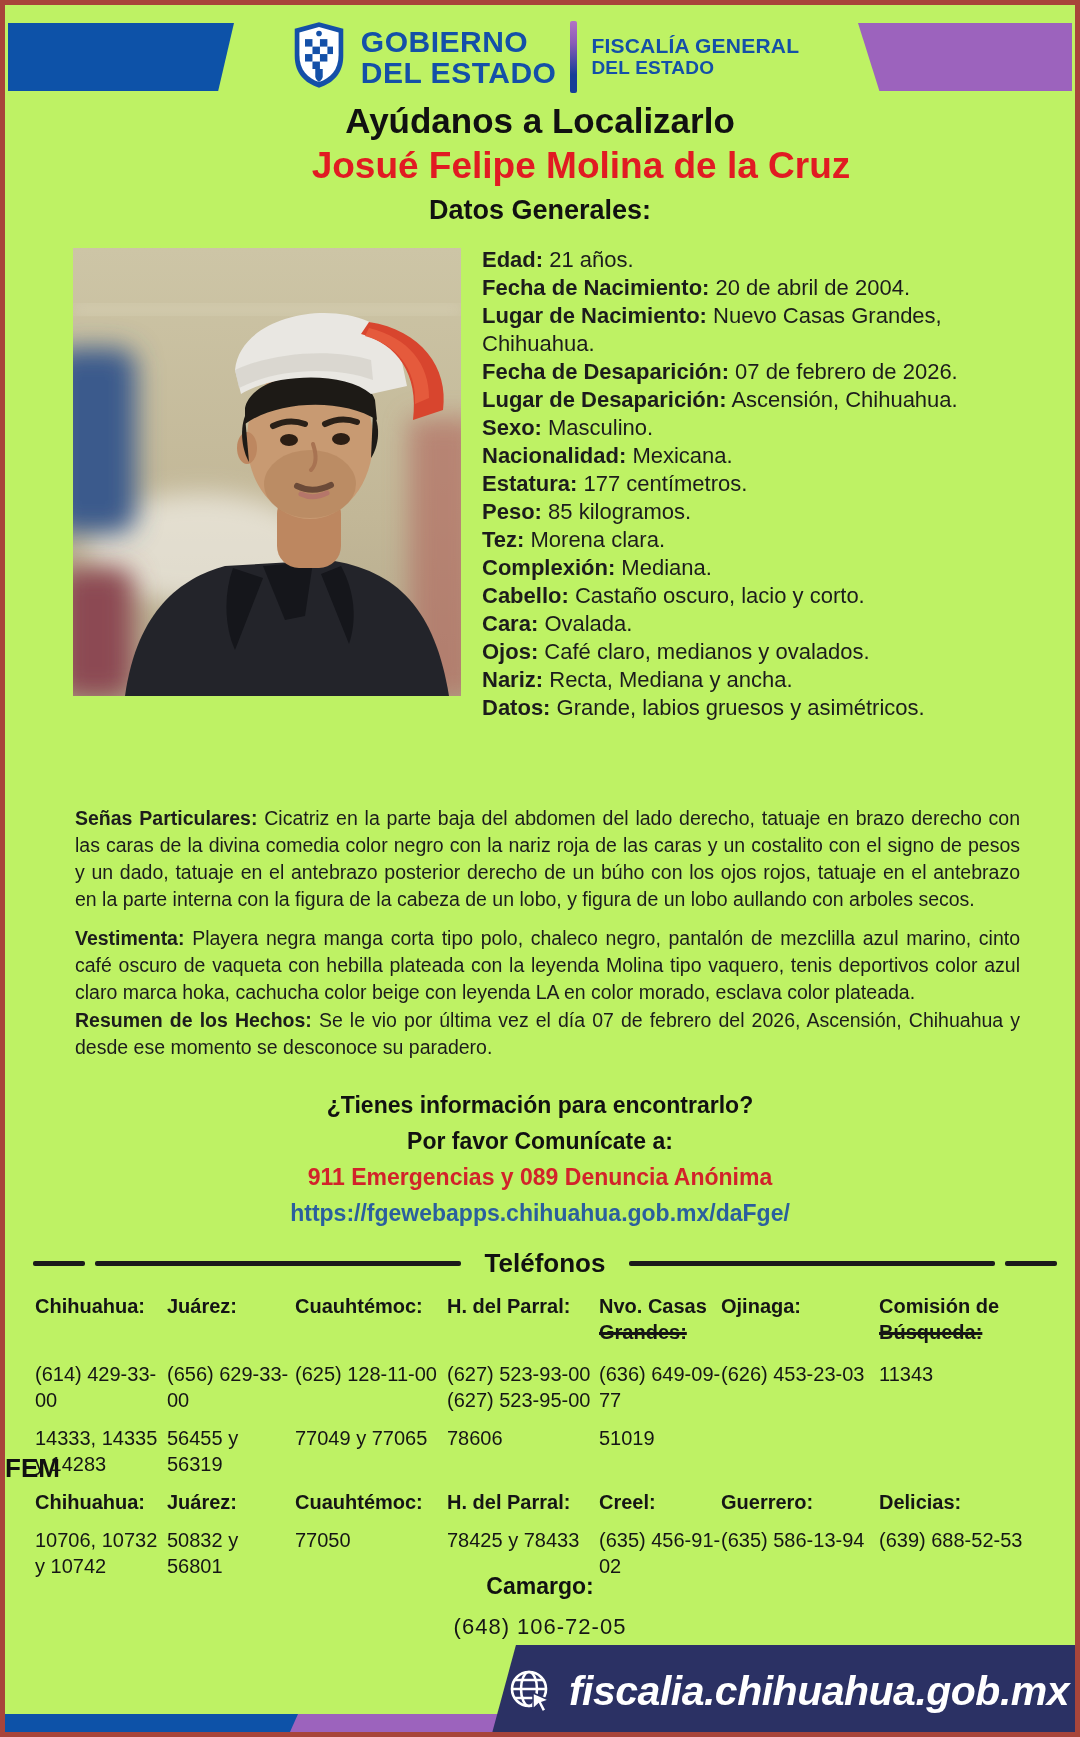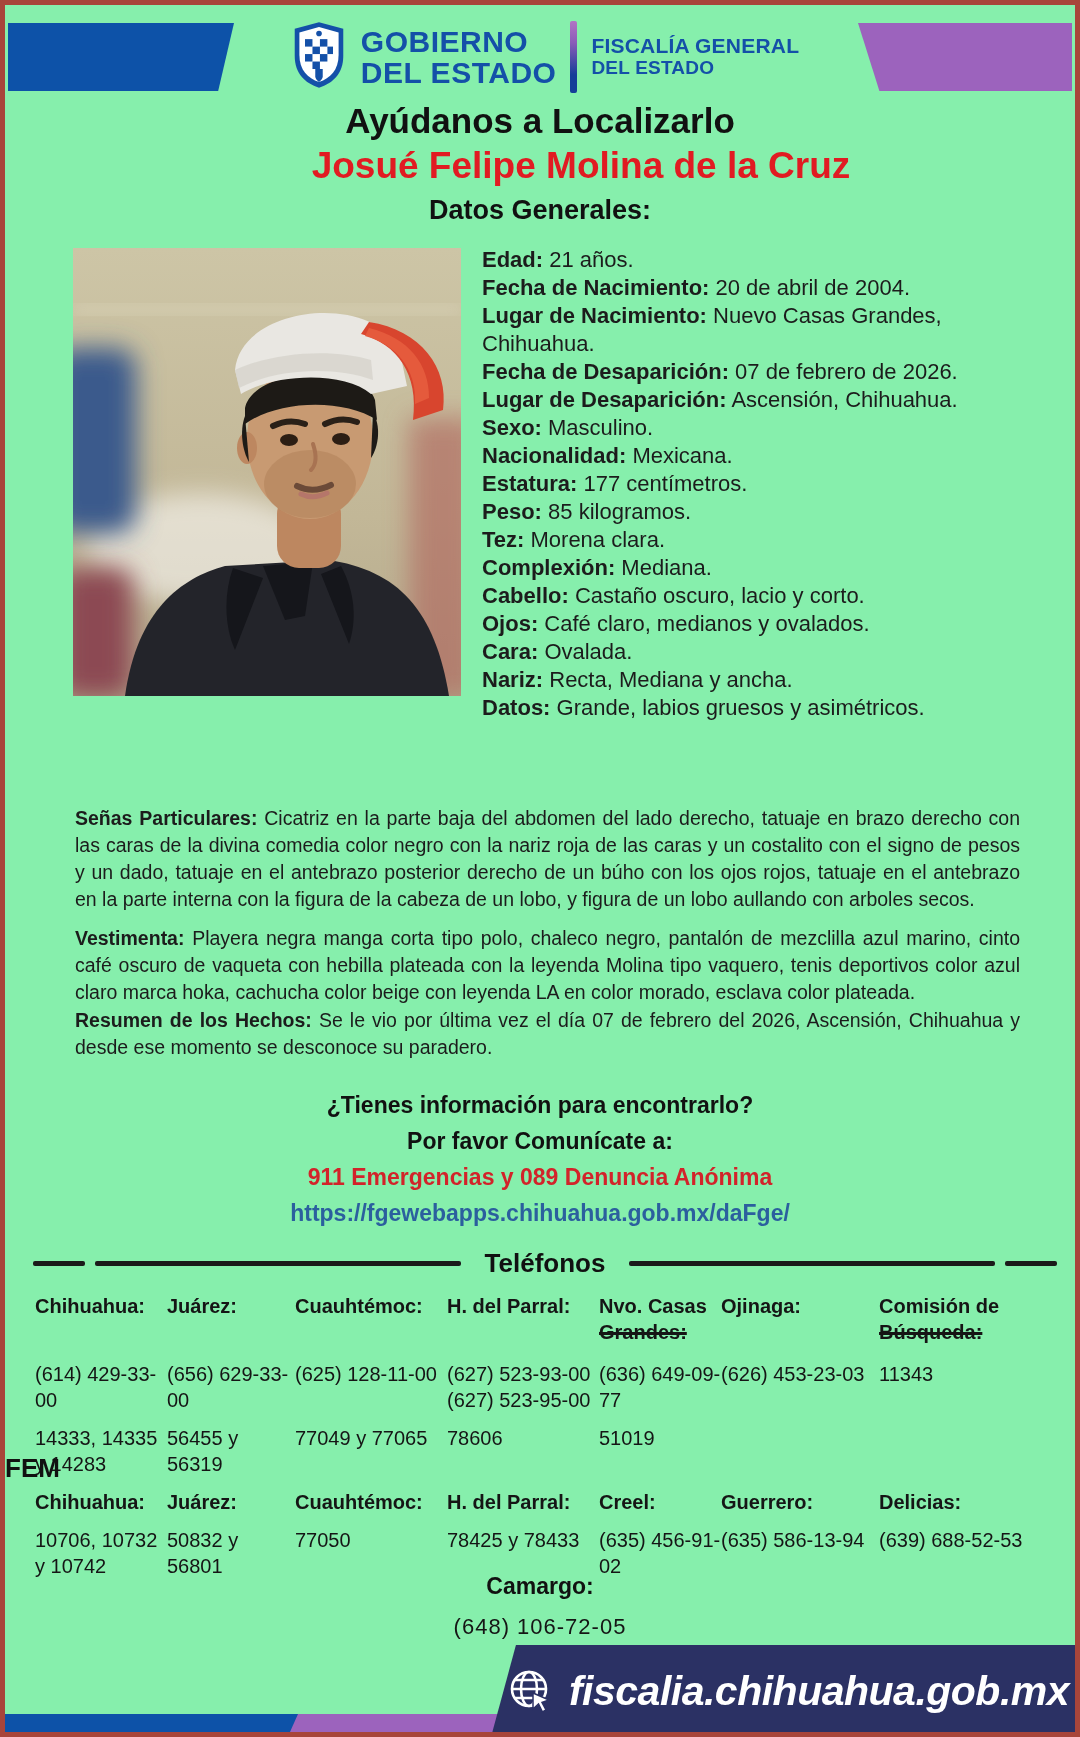--- a/index.html
+++ b/index.html
@@ -1,20 +1,20 @@
 <!DOCTYPE html>
 <html><head>
 <meta charset="utf-8">
 <style>
   * { margin:0; padding:0; box-sizing:border-box; }
   html,body { background:#ffffff; }
   body { font-family:"Liberation Sans", sans-serif; }
   .page {
     position:relative; width:1080px; height:1737px; margin:0 auto;
-    background:#86efac; border:5px solid #a8453a; overflow:hidden;text-decoration:underline;
+    background:#bef264; border:5px solid #a8453a; overflow:hidden;text-decoration:underline;
   }
   
   .hdr-shape-left {
     position:absolute; left:3px; top:18px; width:226px; height:68px;
     background:#0d52a8; clip-path:polygon(0 0,100% 0,93% 100%,0 100%);
   }
   .hdr-shape-right {
     position:absolute; right:3px; top:18px; width:214px; height:68px;
     background:#9c63bd; clip-path:polygon(0 0,100% 0,100% 100%,10% 100%);
   }
@@ -186,22 +186,22 @@
     <li><span class="lbl">Lugar de Nacimiento:</span> <span>Nuevo Casas Grandes, Chihuahua.</span></li>
     <li><span class="lbl">Fecha de Desaparición:</span> <span>07 de febrero de 2026.</span></li>
     <li><span class="lbl">Lugar de Desaparición:</span> <span>Ascensión, Chihuahua.</span></li>
     <li><span class="lbl">Sexo:</span> <span>Masculino.</span></li>
     <li><span class="lbl">Nacionalidad:</span> <span>Mexicana.</span></li>
     <li><span class="lbl">Estatura:</span> <span>177 centímetros.</span></li>
     <li><span class="lbl">Peso:</span> <span>85 kilogramos.</span></li>
     <li><span class="lbl">Tez:</span> <span>Morena clara.</span></li>
     <li><span class="lbl">Complexión:</span> <span>Mediana.</span></li>
     <li><span class="lbl">Cabello:</span> <span>Castaño oscuro, lacio y corto.</span></li>
+    <li><span class="lbl">Cara:</span> <span>Ovalada.</span></li>
     <li><span class="lbl">Ojos:</span> <span>Café claro, medianos y ovalados.</span></li>
-    <li><span class="lbl">Cara:</span> <span>Ovalada.</span></li>
     <li><span class="lbl">Nariz:</span> <span>Recta, Mediana y ancha.</span></li>
     <li><span class="lbl">Datos:</span> <span>Grande, labios gruesos y asimétricos.</span></li>
   </ul>
 
   <p class="para para-senas">
     <span class="lbl">Señas Particulares:</span>
     <span>Cicatriz en la parte baja del abdomen del lado derecho, tatuaje en brazo derecho con las caras de la divina comedia color negro con la nariz roja de las caras y un costalito con el signo de pesos y un dado, tatuaje en el antebrazo posterior derecho de un búho con los ojos rojos, tatuaje en el antebrazo en la parte interna con la figura de la cabeza de un lobo, y figura de un lobo aullando con arboles secos.</span>
   </p>
   <p class="para para-vest">
     <span class="lbl">Vestimenta:</span>

